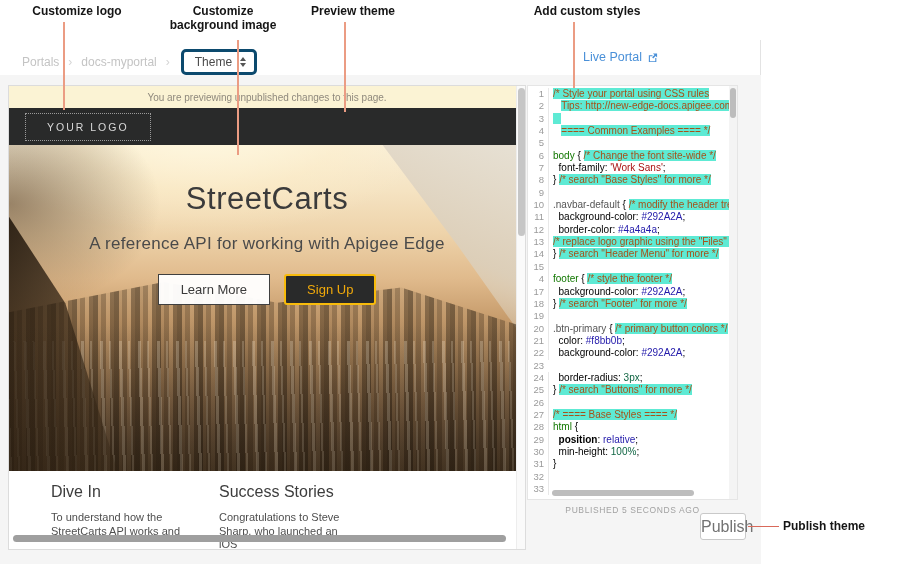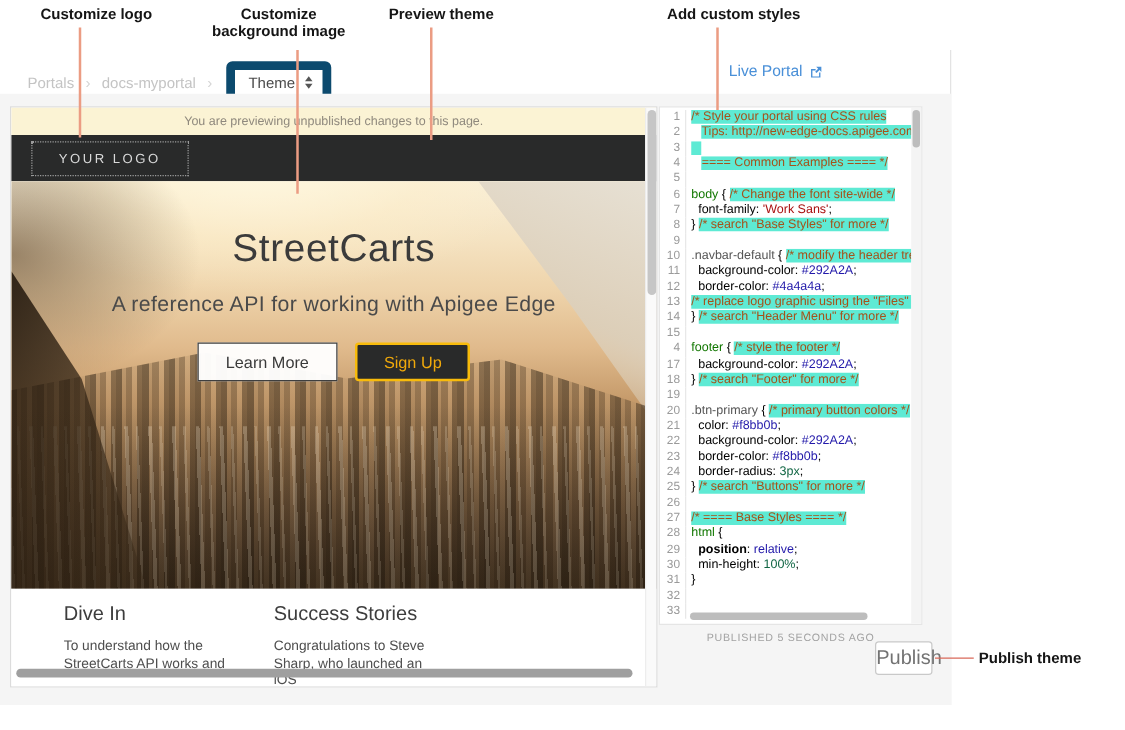--- a/index.html
+++ b/index.html
@@ -11,21 +11,21 @@
   .ann-label { position:absolute; font-size:12px; font-weight:bold; color:#151515; white-space:nowrap; z-index:60; text-align:center; }
   .ann-center { transform:translateX(-50%); }
   .ann-vline { position:absolute; width:2px; background:#eb9c83; z-index:55; }
   .ann-hline { position:absolute; height:1px; background:#d9695a; z-index:55; }
 
   
   .header-row { position:absolute; left:0; top:40px; width:760px; height:34px; background:#fff; }
   .breadcrumb { position:absolute; left:22px; top:9px; display:flex; align-items:center; font-size:12px; color:#c4c4c4; }
   .crumb { color:#c4c4c4; cursor:pointer; }
   .crumb-sep { margin:0 9px; color:#d5d5d5; font-size:12px; }
-  .theme-select { display:inline-flex; align-items:center; gap:8px; background:#fff; border:7px solid #0c4a6e; border-radius:5px; padding:3px 8px 3px 11px; font-size:12px; color:#4a4a4a; margin-left:2px; cursor:pointer; }
+  .theme-select { display:inline-flex; align-items:center; gap:8px; background:#fff; border:3px solid #0c4a6e; border-radius:5px; padding:3px 8px 3px 11px; font-size:12px; color:#4a4a4a; margin-left:2px; cursor:pointer; }
   .stepper { display:inline-flex; flex-direction:column; line-height:4px; }
   .stepper i { width:0; height:0; border-left:3.5px solid transparent; border-right:3.5px solid transparent; display:block; }
   .stepper .up { border-bottom:4px solid #555; margin-bottom:2px; }
   .stepper .dn { border-top:4px solid #555; }
   .live-portal { position:absolute; left:583px; top:10px; display:flex; align-items:center; gap:5px; font-size:12.5px; color:#4a90d8; cursor:pointer; }
   .v-divider { position:absolute; left:760px; top:40px; width:1px; height:524px; background:#e3e3e3; }
 
   
   .panel { position:absolute; left:0; top:75px; width:761px; height:489px; background:#f5f5f5; }
 
@@ -256,21 +256,20 @@
           <div class="ed-row">
             <div class="ed-num">21</div>
             <div class="ed-code"><span style="color: rgb(0, 0, 0);">  color</span><span style="color: rgb(0, 0, 0);">: </span><span style="color: rgb(34, 25, 170);">#f8bb0b</span><span style="color: rgb(0, 0, 0);">;</span></div>
           </div>
           <div class="ed-row">
             <div class="ed-num">22</div>
             <div class="ed-code"><span style="color: rgb(0, 0, 0);">  background-color</span><span style="color: rgb(0, 0, 0);">: </span><span style="color: rgb(34, 25, 170);">#292A2A</span><span style="color: rgb(0, 0, 0);">;</span></div>
           </div>
           <div class="ed-row">
             <div class="ed-num">23</div>
-            <div class="ed-code"><span style="color: rgb(0, 0, 0);">  border-color</span><span style="color: rgb(0, 0, 0);">: </span><span style="color: rgb(34, 25, 170);">#f8bb0b</span><span style="color: rgb(0, 0, 0);">;</span></div>
           </div>
           <div class="ed-row">
             <div class="ed-num">24</div>
             <div class="ed-code"><span style="color: rgb(0, 0, 0);">  border-radius</span><span style="color: rgb(0, 0, 0);">: </span><span style="color: rgb(17, 102, 68);">3px</span><span style="color: rgb(0, 0, 0);">;</span></div>
           </div>
           <div class="ed-row">
             <div class="ed-num">25</div>
             <div class="ed-code"><span style="color: rgb(0, 0, 0);">} </span><span class="tok-comment" style="color: rgb(165, 82, 26);">/* search "Buttons" for more */</span></div>
           </div>
           <div class="ed-row">

